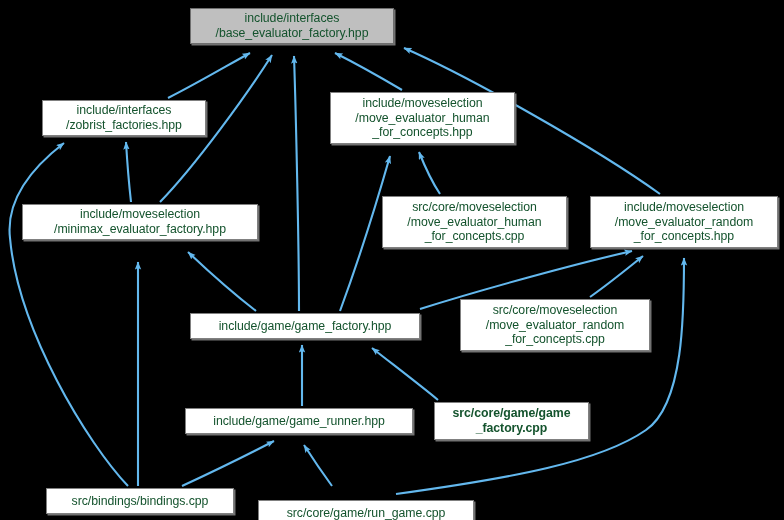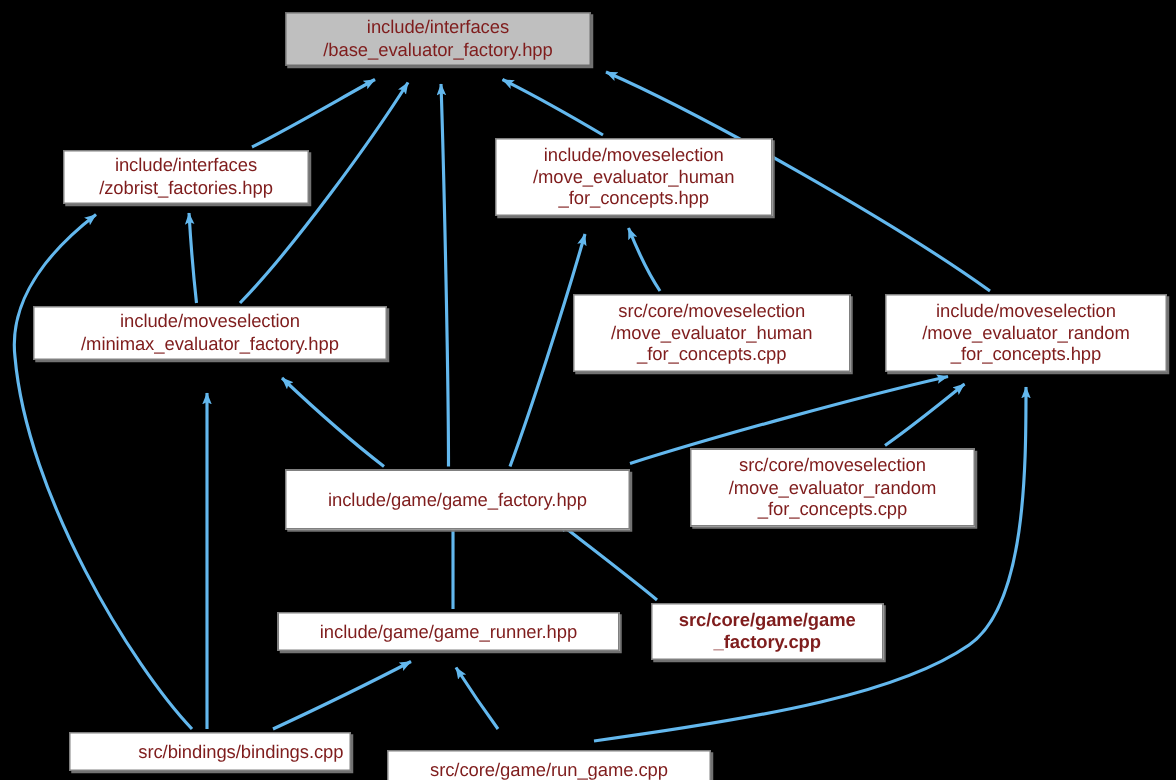--- a/index.html
+++ b/index.html
@@ -24,21 +24,21 @@
     left: 0;
     top: 0;
     width: 784px;
     height: 520px;
   }
   .node {
     position: absolute;
     box-sizing: border-box;
     background: #ffffff;
     border: 1px solid #808080;
-    color: #7f1d1d;
+    color: #14532d;
     font-size: 12.3px;
     line-height: 14.6px;
     text-align: center;
     display: flex;
     align-items: center;
     justify-content: center;
     white-space: pre;
     letter-spacing: -0.05px;
     box-shadow: 1.5px 1.5px 0 0 rgba(120,120,120,0.95);
   }
@@ -129,40 +129,40 @@
 /move_evaluator_human
 _for_concepts.cpp</span>
   </div>
 
   <div class="node" style="left:590px; top:196px; width:188px; height:52px;">
     <span class="label">include/moveselection
 /move_evaluator_random
 _for_concepts.hpp</span>
   </div>
 
-  <div class="node" style="left:190px; top:313px; width:230px; height:40px;">
+  <div class="node" style="left:190px; top:313px; width:230px; height:26px;">
     <span class="label">include/game/game_factory.hpp</span>
   </div>
 
   <div class="node" style="left:460px; top:299px; width:190px; height:52px;">
     <span class="label">src/core/moveselection
 /move_evaluator_random
 _for_concepts.cpp</span>
   </div>
 
   <div class="node" style="left:185px; top:408px; width:228px; height:26px;text-align:right;">
     <span class="label">include/game/game_runner.hpp</span>
   </div>
 
   <div class="node" style="left:434px; top:402px; width:155px; height:38px;font-weight:bold;">
     <span class="label">src/core/game/game
 _factory.cpp</span>
   </div>
 
-  <div class="node" style="left:46px; top:488px; width:188px; height:26px;justify-content:flex-end;">
+  <div class="node" style="left:46px; top:488px; width:188px; height:26px;">
     <span class="label">src/bindings/bindings.cpp</span>
   </div>
 
   <div class="node" style="left:258px; top:488px; width:216px; height:26px;margin-top:12px;">
     <span class="label">src/core/game/run_game.cpp</span>
   </div>
 
 </div>
 
 </body></html>

